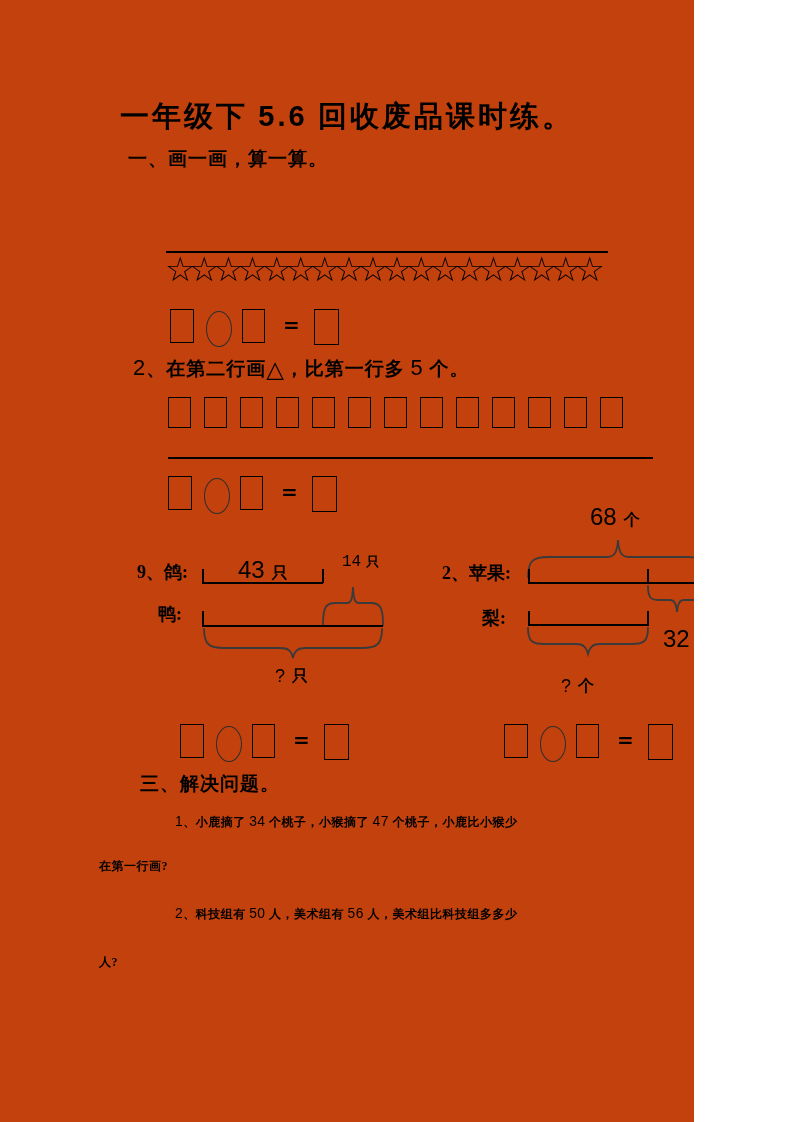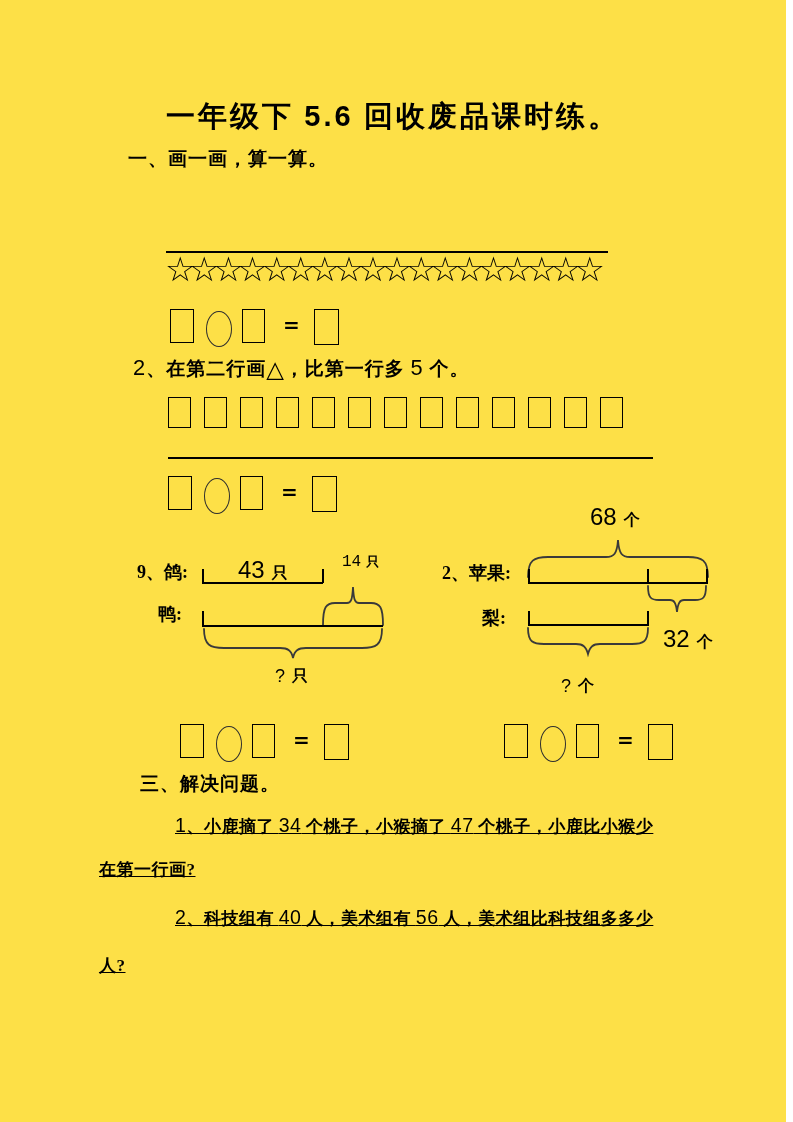--- a/index.html
+++ b/index.html
@@ -1,23 +1,23 @@
 <!DOCTYPE html>
 <html><head>
 <meta charset="utf-8">
 <style>
   html,body{margin:0;padding:0;background:#ffffff;}
-  .page{position:relative;width:786px;height:1122px;background:#fde047;color:#000;
+  .page{position:relative;width:694px;height:1122px;background:#c2410c;color:#000;
         font-family:"Liberation Serif","DejaVu Serif",serif;overflow:hidden;}
   .abs{position:absolute;}
   .cjk{font-weight:600;letter-spacing:1px;white-space:nowrap;}
   .title{top:97px;left:0;right:0;text-align:center;font-size:29px;font-weight:700;letter-spacing:3px;}
   .h1{font-size:19px;}
   .itemline{font-size:19px;}
-  .bodyline{font-size:17px;letter-spacing:0.5px;text-decoration:underline;}
+  .bodyline{font-size:12px;letter-spacing:0.5px;}
   .num{font-family:"Liberation Sans","DejaVu Sans",sans-serif;font-weight:400;font-size:1.15em;}
   .title .num{font-size:1em;font-weight:700;}
   
   .hline{position:absolute;height:1.7px;background:#000;}
   .vtick{position:absolute;width:1.7px;background:#000;}
   
   .starline{top:251px;left:166px;width:442px;}
   .starrow{top:249px;left:165px;white-space:nowrap;}
   .star{display:inline-block;width:24.1px;text-align:center;font-size:34px;line-height:40px;
         overflow:visible;font-family:"DejaVu Sans",sans-serif;font-weight:400;}
@@ -163,16 +163,16 @@
     <span class="c"></span>
     <span class="b2"></span>
     <span class="es">=</span>
     <span class="b3"></span>
   </div>
 
   <div class="abs cjk h1" style="left:140px;top:771px;">三、解决问题。</div>
 
   <div class="abs bodyline cjk autonum" style="left:175px;top:814px;"><span class="num">1</span>、小鹿摘了 <span class="num">34</span> 个桃子，小猴摘了 <span class="num">47</span> 个桃子，小鹿比小猴少</div>
   <div class="abs bodyline cjk autonum" style="left:99px;top:858px;">在第一行画?</div>
-  <div class="abs bodyline cjk autonum" style="left:175px;top:906px;"><span class="num">2</span>、科技组有 <span class="num">40</span> 人，美术组有 <span class="num">56</span> 人，美术组比科技组多多少</div>
+  <div class="abs bodyline cjk autonum" style="left:175px;top:906px;"><span class="num">2</span>、科技组有 <span class="num">50</span> 人，美术组有 <span class="num">56</span> 人，美术组比科技组多多少</div>
   <div class="abs bodyline cjk autonum" style="left:99px;top:954px;">人?</div>
 
 </div>
 
 </body></html>

